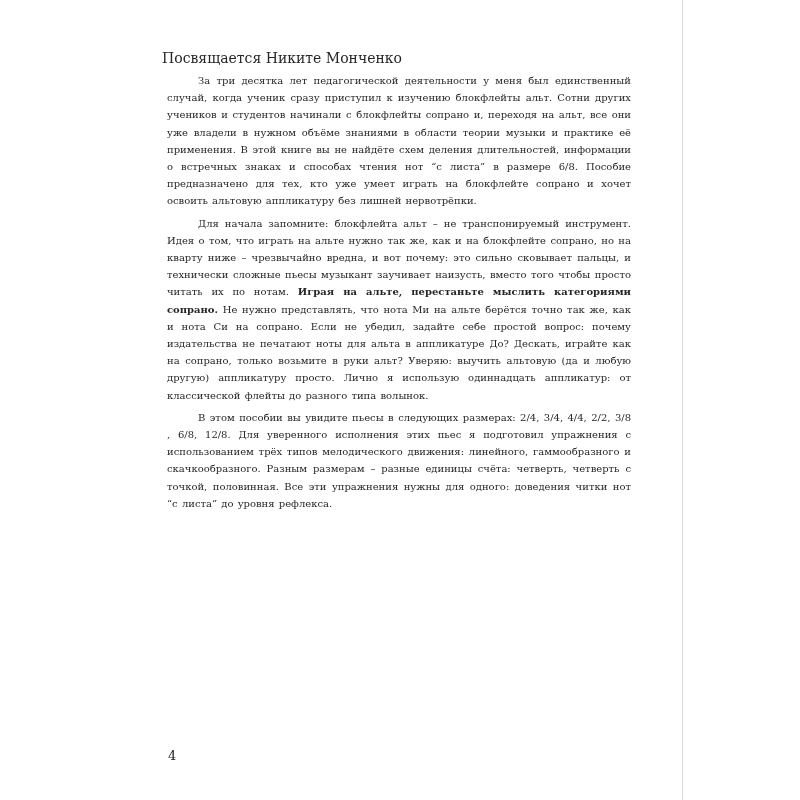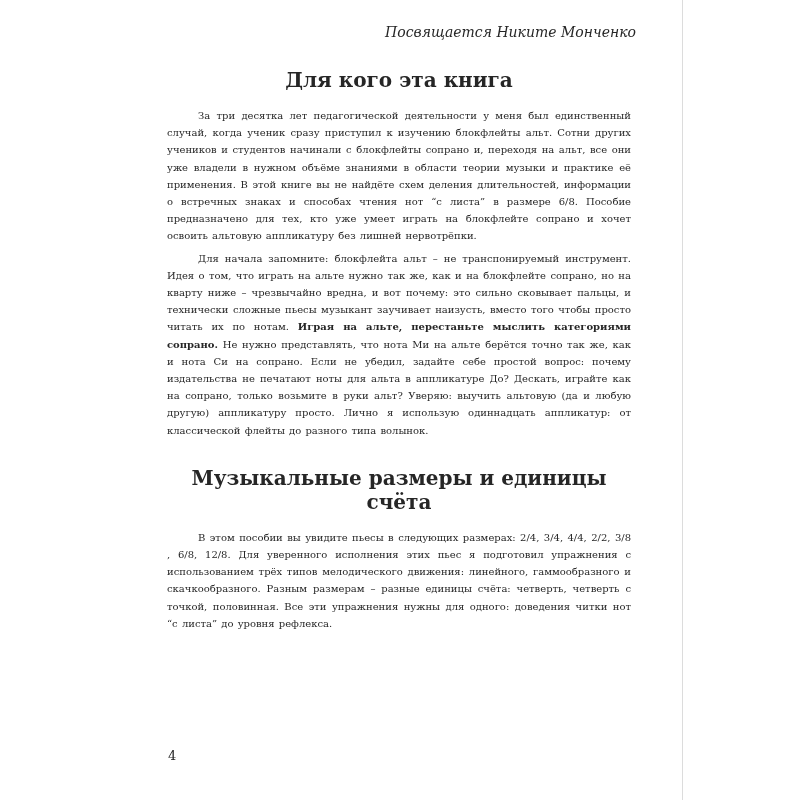--- a/index.html
+++ b/index.html
@@ -16,23 +16,21 @@
     font-family: "DejaVu Serif", "Liberation Serif", serif;
     position: relative;
     overflow: hidden;
   }
   .page {
     position: absolute;
     left: 162px; top: 0;
     width: 474px;
   }
   .dedication {
-    margin-top: 24px;
-    text-align: right;
-    font-style: italic;
+    margin-top: 50px;
     font-size: 14px;
     line-height: 17px;
   }
   h2.heading {
     text-align: center;
     font-size: 20px;
     font-weight: bold;
     margin: 27px 0 15px 0;
     line-height: 24px;
   }
@@ -56,23 +54,21 @@
     width: 1px; height: 800px;
     background: var(--divider-color);
   }
 </style>
 </head>
 <body>
 
 <div class="page">
   <div class="dedication">Посвящается Никите Монченко</div>
   <div>
-      <h2 class="heading">Для кого эта книга</h2>
       <p class="para"><span>За три десятка лет педагогической деятельности у меня был единственный случай, когда ученик сразу приступил к изучению блокфлейты альт. Сотни других учеников и студентов начинали с блокфлейты сопрано и, переходя на альт, все они уже владели в нужном объёме знаниями в области теории музыки и практике её применения. В этой книге вы не найдёте схем деления длительностей, информации о встречных знаках и способах чтения нот “с листа” в размере 6/8. Пособие предназначено для тех, кто уже умеет играть на блокфлейте сопрано и хочет освоить альтовую аппликатуру без лишней нервотрёпки.</span></p>
       <p class="para"><span>Для начала запомните: блокфлейта альт – не транспонируемый инструмент. Идея о том, что играть на альте нужно так же, как и на блокфлейте сопрано, но на кварту ниже – чрезвычайно вредна, и вот почему: это сильно сковывает пальцы, и технически сложные пьесы музыкант заучивает наизусть, вместо того чтобы просто читать их по нотам. </span><b>Играя на альте, перестаньте мыслить категориями сопрано.</b><span> Не нужно представлять, что нота Ми на альте берётся точно так же, как и нота Си на сопрано. Если не убедил, задайте себе простой вопрос: почему издательства не печатают ноты для альта в аппликатуре До? Дескать, играйте как на сопрано, только возьмите в руки альт? Уверяю: выучить альтовую (да и любую другую) аппликатуру просто. Лично я использую одиннадцать аппликатур: от классической флейты до разного типа волынок.</span></p>
-      <h2 class="heading">Музыкальные размеры и единицы счёта</h2>
       <p class="para"><span>В этом пособии вы увидите пьесы в следующих размерах: 2/4, 3/4, 4/4, 2/2, 3/8 , 6/8, 12/8. Для уверенного исполнения этих пьес я подготовил упражнения с использованием трёх типов мелодического движения: линейного, гаммообразного и скачкообразного. Разным размерам – разные единицы счёта: четверть, четверть с точкой, половинная. Все эти упражнения нужны для одного: доведения читки нот “с листа” до уровня рефлекса.</span></p>
     </div>
 </div>
 
 <div class="page-number">4</div>
 
 <div class="page-edge"></div>
 
 </body></html>

